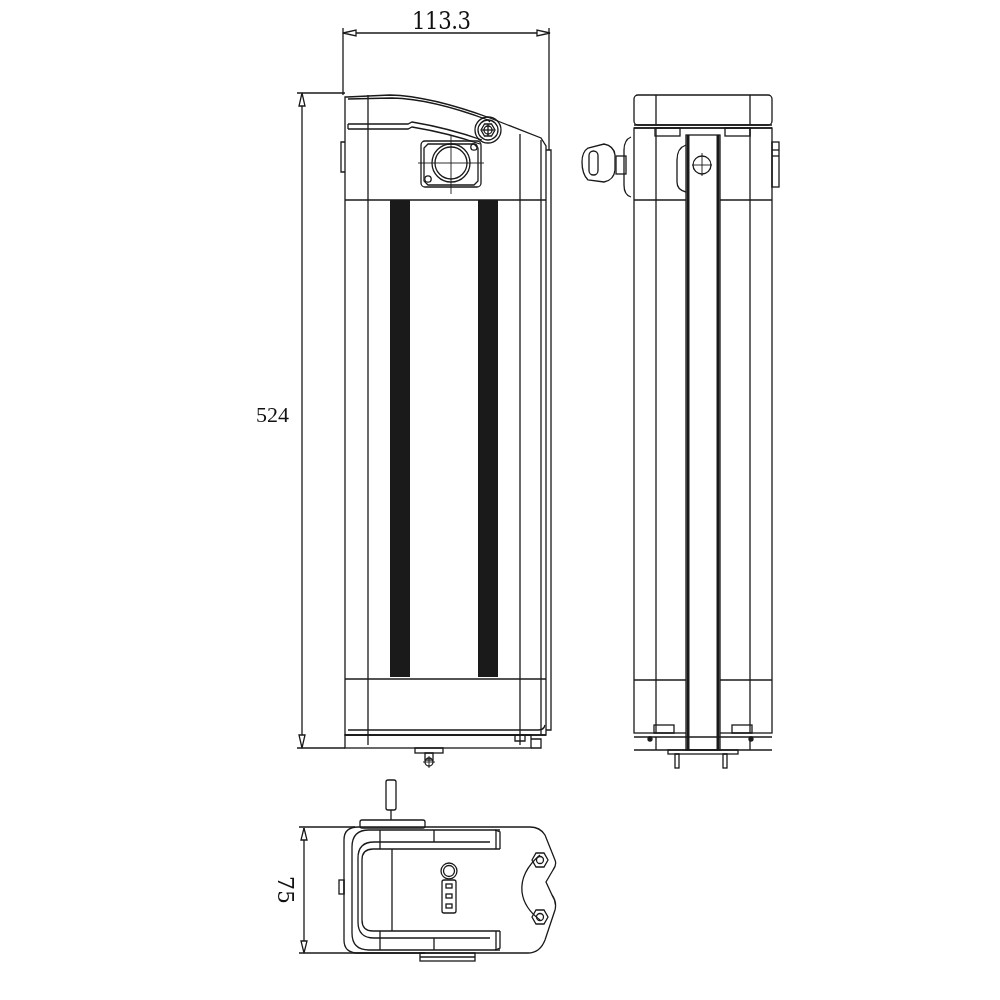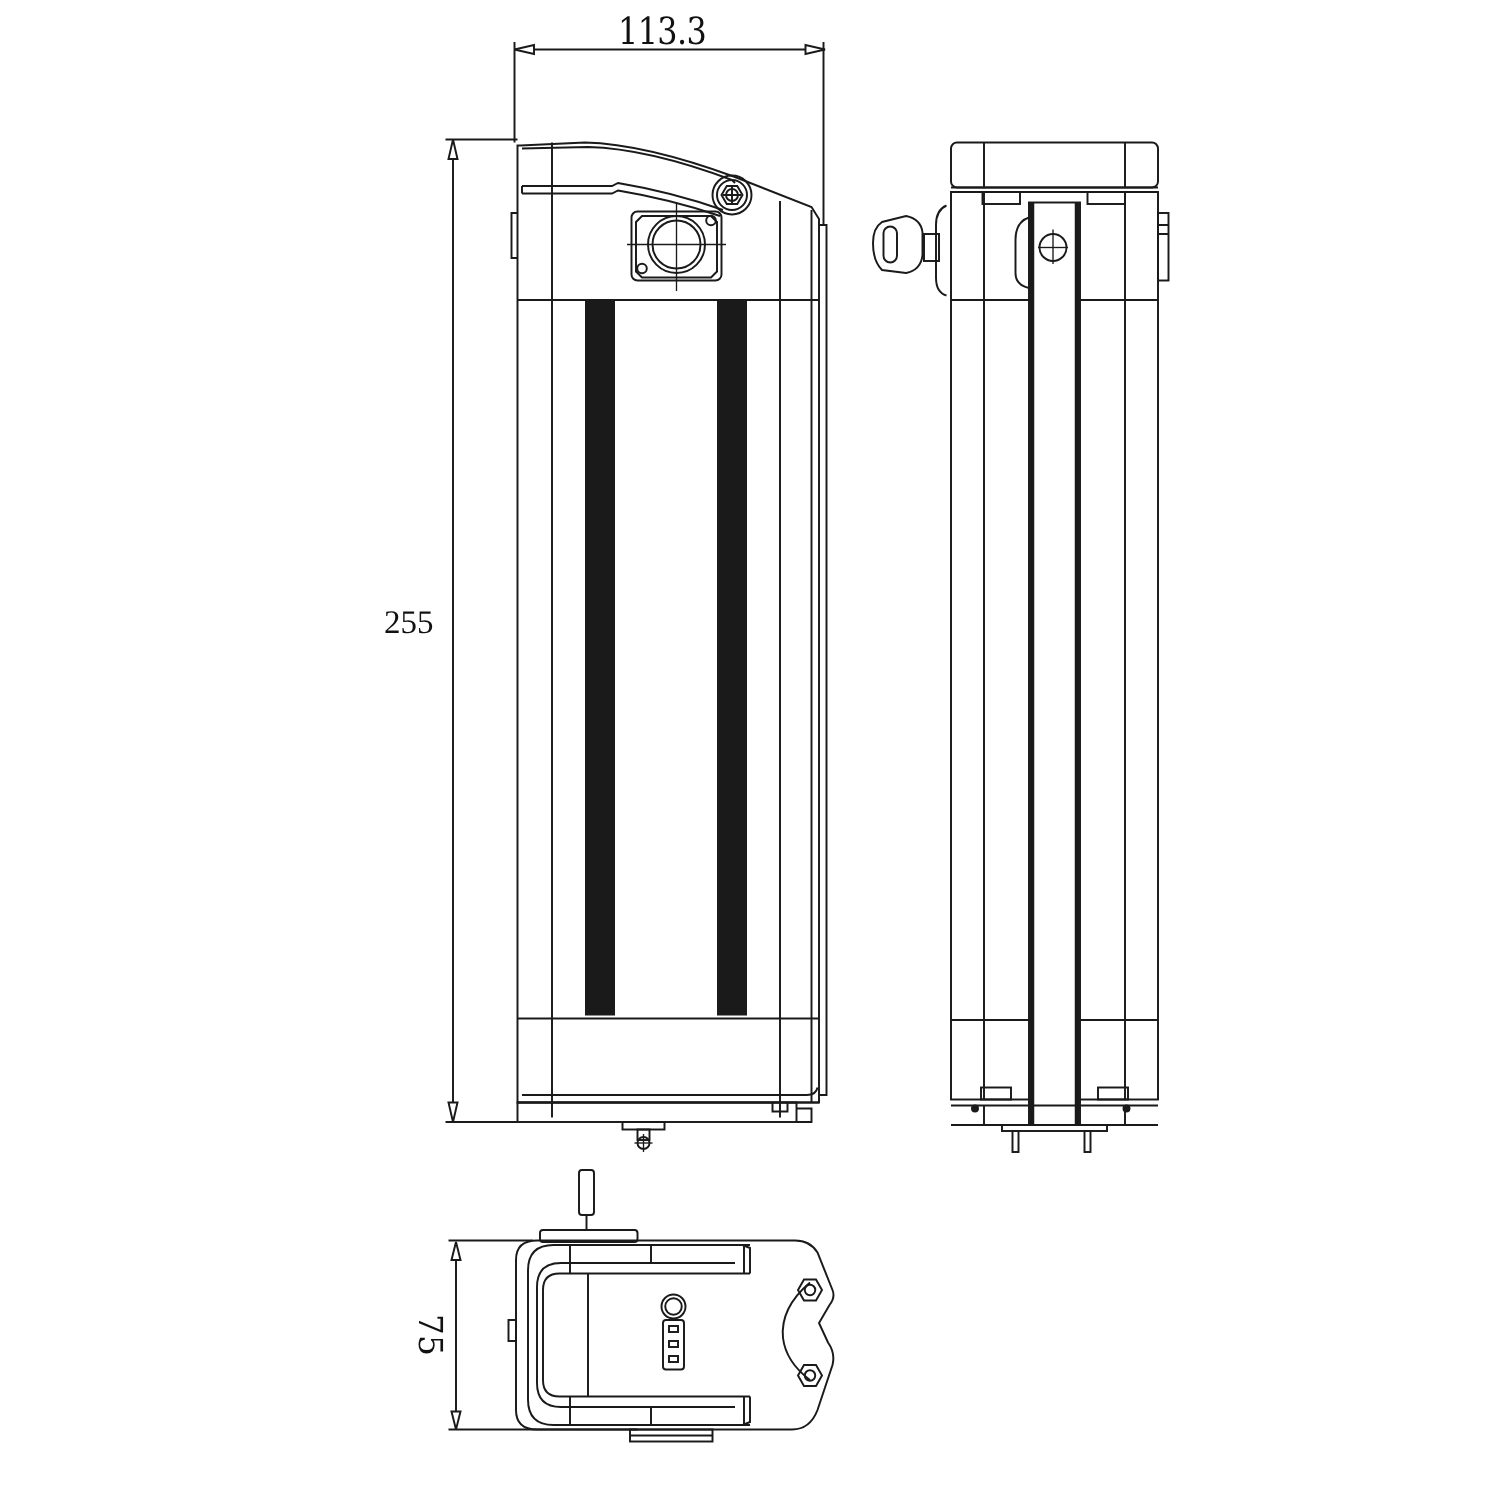--- a/index.html
+++ b/index.html
@@ -193,16 +193,16 @@
     </g>
 
     <rect x="339" y="880" width="5" height="14"></rect>
 
     <rect x="420" y="953" width="55" height="8"></rect>
     <line x1="420" y1="957" x2="475" y2="957"></line>
   </g>
 </svg>
 
 <div id="dim-width-label" class="dim-label">113.3</div>
-<div id="dim-height-label" class="dim-label">255</div>
+<div id="dim-height-label" class="dim-label">524</div>
 <div id="dim-depth-label" class="dim-label">75</div>
 
 </div>
 
 </body></html>

